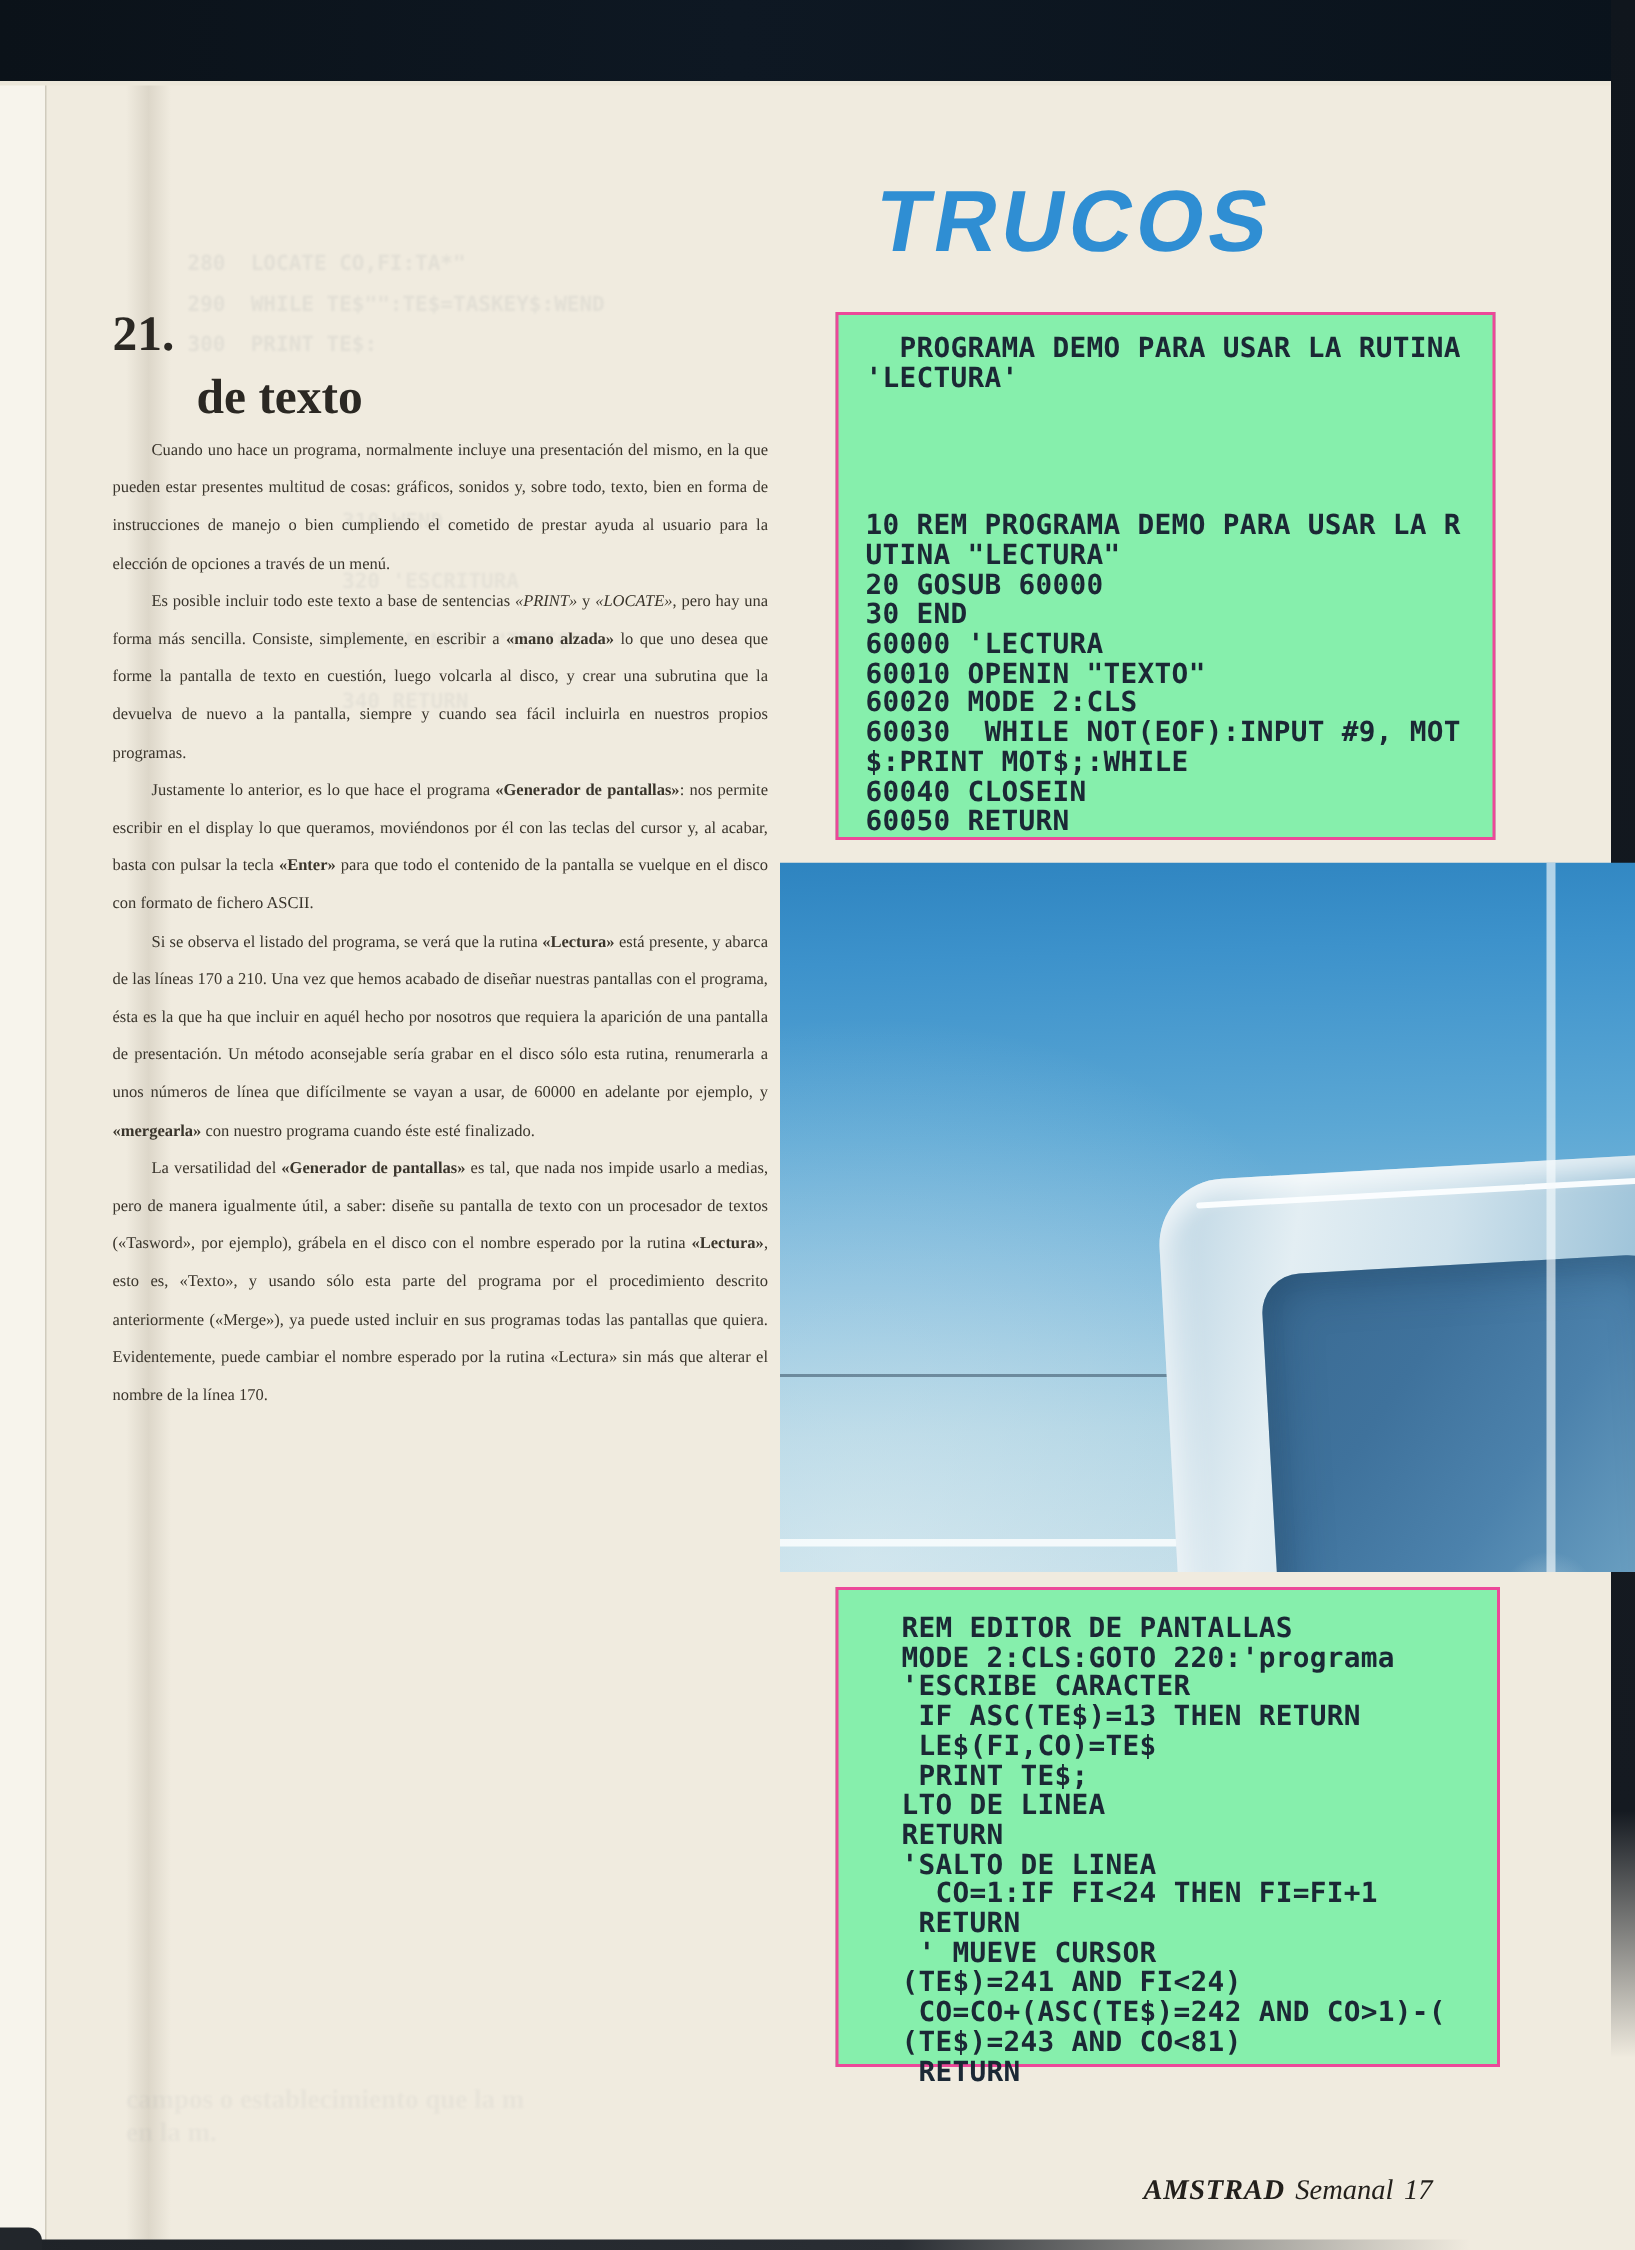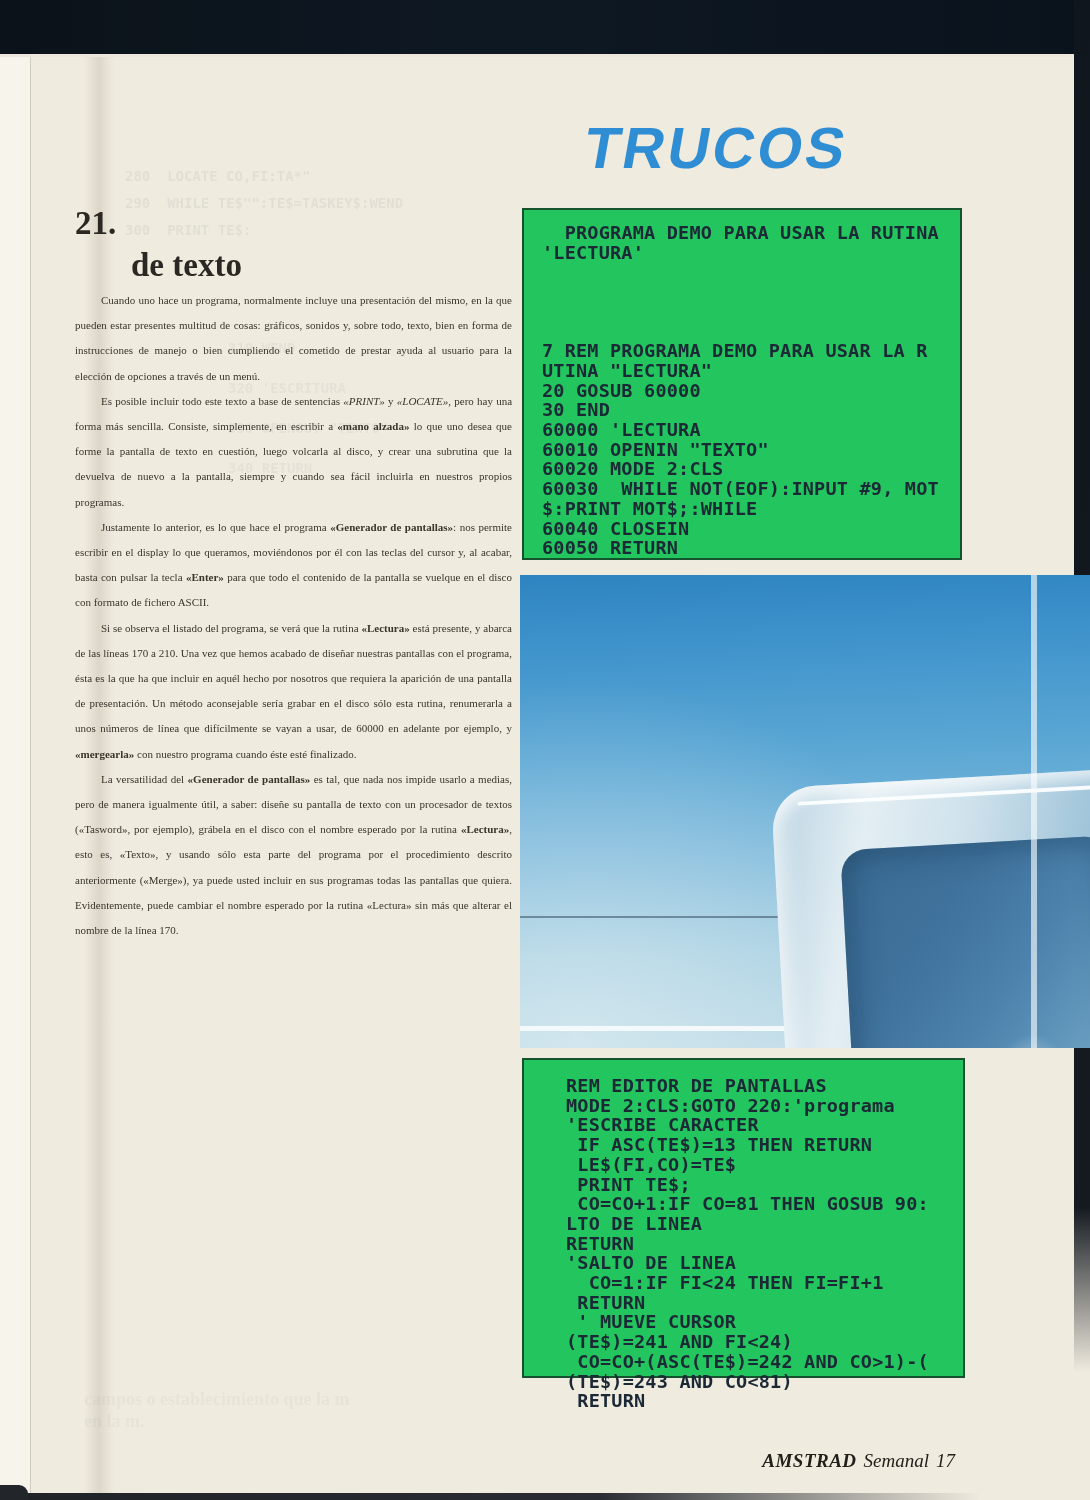--- a/index.html
+++ b/index.html
@@ -32,21 +32,21 @@
   .heading .num{width:56px;flex:0 0 auto;}
 
   
   .article-body{position:absolute;left:75px;top:288px;width:437px;
     font-size:11px;line-height:25.2px;color:#3a352c;text-align:justify;}
   .article-body p{margin:0;text-indent:26px;}
   .seg-b{font-weight:bold;}
   .seg-i{font-style:italic;}
 
   
-  .listing{position:absolute;background:#22c55e;border:2px solid #14532d;box-sizing:border-box;}
+  .listing{position:absolute;background:#86efac;border:2px solid #ec4899;box-sizing:border-box;margin-left:35px;}
   .listing-top{left:522px;top:208px;width:440px;height:352px;padding:13px 0 0 18px;}
   .listing-bottom{left:522px;top:1058px;width:443px;height:320px;padding:16px 0 0 42px;}
   .code-line{font-family:"DejaVu Sans Mono", monospace;font-weight:700;
     font-size:18.5px;line-height:19.7px;letter-spacing:.2px;color:#1b2835;white-space:pre-wrap;}
 
   
   .photo{position:absolute;left:520px;top:575px;width:570px;height:473px;overflow:hidden;}
   .photo-bg{position:absolute;inset:0;
     background:
       radial-gradient(ellipse at 10% 98%, rgba(236,245,247,.5), rgba(236,245,247,0) 55%),
@@ -115,21 +115,21 @@
   <p class="para"><span>La versatilidad del </span><span class="seg-b">«Generador de pantallas»</span><span> es tal, que nada nos impide usarlo a medias, pero de manera igualmente útil, a saber: diseñe su pantalla de texto con un procesador de textos («Tasword», por ejemplo), grábela en el disco con el nombre esperado por la rutina </span><span class="seg-b">«Lectura»</span><span>, esto es, «Texto», y usando sólo esta parte del programa por el procedimiento descrito anteriormente («Merge»), ya puede usted incluir en sus programas todas las pantallas que quiera. Evidentemente, puede cambiar el nombre esperado por la rutina «Lectura» sin más que alterar el nombre de la línea 170.</span></p>
 </div>
 
 <div class="listing listing-top">
     <div class="code-line">  PROGRAMA DEMO PARA USAR LA RUTINA</div>
     <div class="code-line">'LECTURA'</div>
     <div class="code-line">&nbsp;</div>
     <div class="code-line">&nbsp;</div>
     <div class="code-line">&nbsp;</div>
     <div class="code-line">&nbsp;</div>
-    <div class="code-line">7 REM PROGRAMA DEMO PARA USAR LA R</div>
+    <div class="code-line">10 REM PROGRAMA DEMO PARA USAR LA R</div>
     <div class="code-line">UTINA "LECTURA"</div>
     <div class="code-line">20 GOSUB 60000</div>
     <div class="code-line">30 END</div>
     <div class="code-line">60000 'LECTURA</div>
     <div class="code-line">60010 OPENIN "TEXTO"</div>
     <div class="code-line">60020 MODE 2:CLS</div>
     <div class="code-line">60030  WHILE NOT(EOF):INPUT #9, MOT</div>
     <div class="code-line">$:PRINT MOT$;:WHILE</div>
     <div class="code-line">60040 CLOSEIN</div>
     <div class="code-line">60050 RETURN</div>
@@ -148,21 +148,20 @@
   <div class="vline"></div>
 </div>
 
 <div class="listing listing-bottom">
     <div class="code-line">REM EDITOR DE PANTALLAS</div>
     <div class="code-line">MODE 2:CLS:GOTO 220:'programa</div>
     <div class="code-line">'ESCRIBE CARACTER</div>
     <div class="code-line"> IF ASC(TE$)=13 THEN RETURN</div>
     <div class="code-line"> LE$(FI,CO)=TE$</div>
     <div class="code-line"> PRINT TE$;</div>
-    <div class="code-line"> CO=CO+1:IF CO=81 THEN GOSUB 90:</div>
     <div class="code-line">LTO DE LINEA</div>
     <div class="code-line">RETURN</div>
     <div class="code-line">'SALTO DE LINEA</div>
     <div class="code-line">  CO=1:IF FI&lt;24 THEN FI=FI+1</div>
     <div class="code-line"> RETURN</div>
     <div class="code-line"> ' MUEVE CURSOR</div>
     <div class="code-line">(TE$)=241 AND FI&lt;24)</div>
     <div class="code-line"> CO=CO+(ASC(TE$)=242 AND CO&gt;1)-(</div>
     <div class="code-line">(TE$)=243 AND CO&lt;81)</div>
     <div class="code-line"> RETURN</div>

